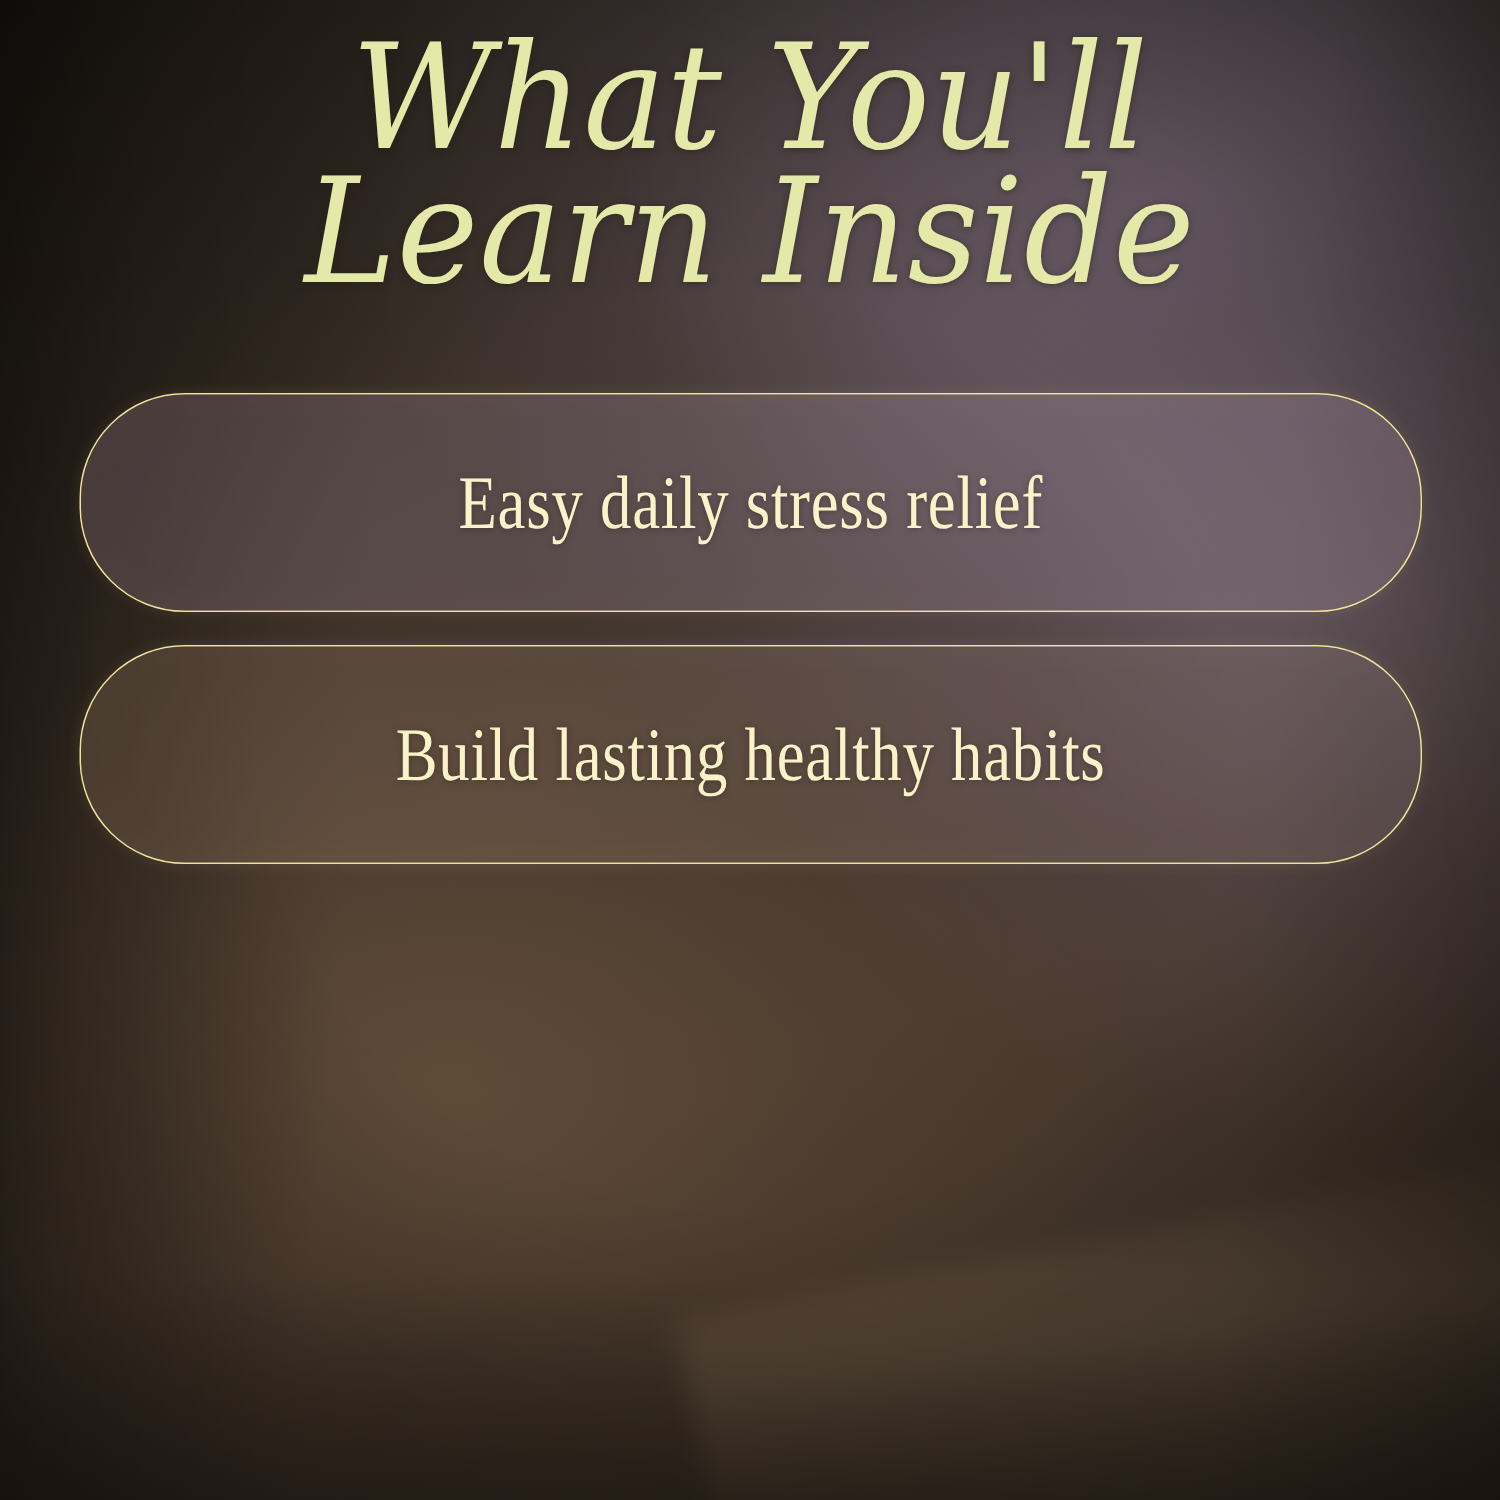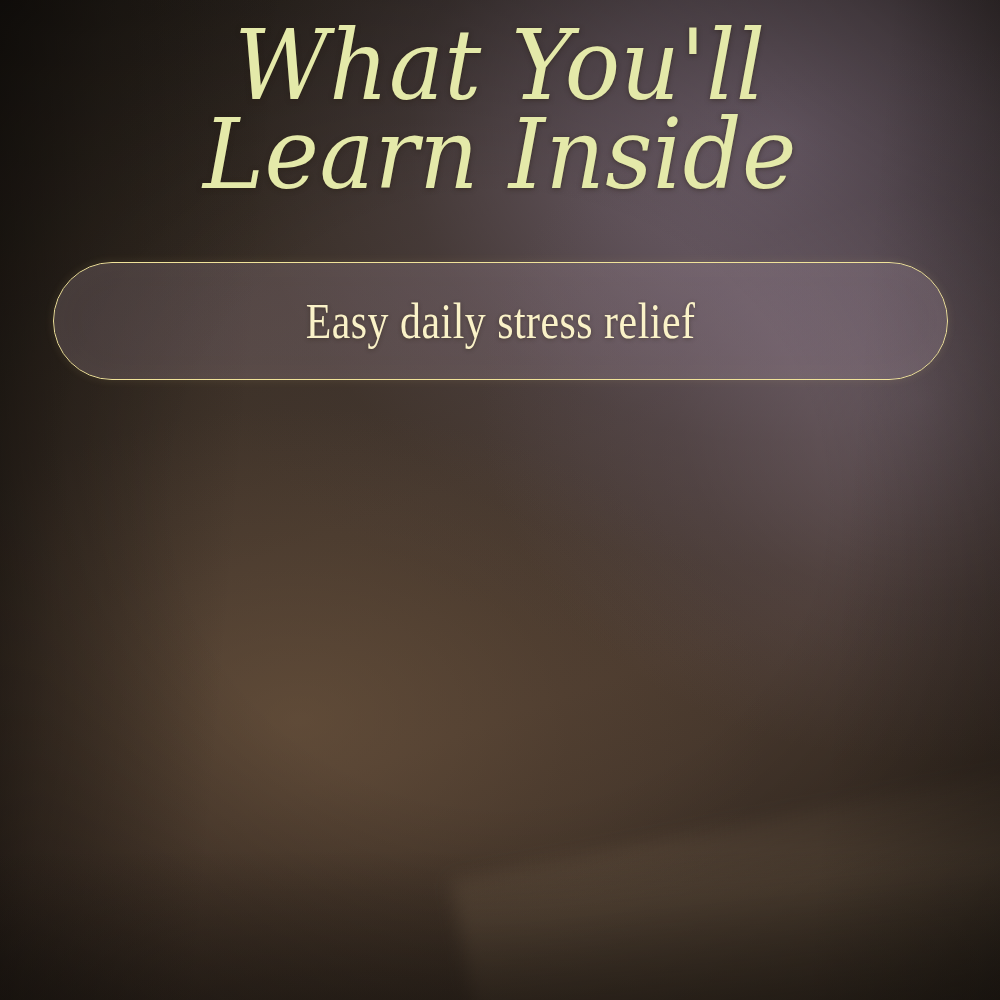--- a/index.html
+++ b/index.html
@@ -135,21 +135,21 @@
   
   .pill-stack {
     position: absolute;
     left: 53px;
     top: 262px;
     width: 895px;
     z-index: 4;
   }
   .pill {
     position: relative;
-    height: 118px;
+    height: 146px;
     margin-bottom: 22px;
     border-radius: 70px;
     border: 1.6px solid #f0e39a;
     box-sizing: border-box;
     display: flex;
     align-items: center;
     justify-content: center;
     overflow: hidden;
     box-shadow:
       0 0 10px rgba(230,205,130,0.12),
@@ -231,16 +231,19 @@
 
   <div class="pill-stack">
 
     <div class="pill p1">
       <span class="pill-label">Easy daily stress relief</span>
     </div>
 
 
 
 
+    <div class="pill p5">
+      <span class="pill-label">Build lasting healthy habits</span>
+    </div>
 
   </div>
 
 </div>
 
 </body></html>

